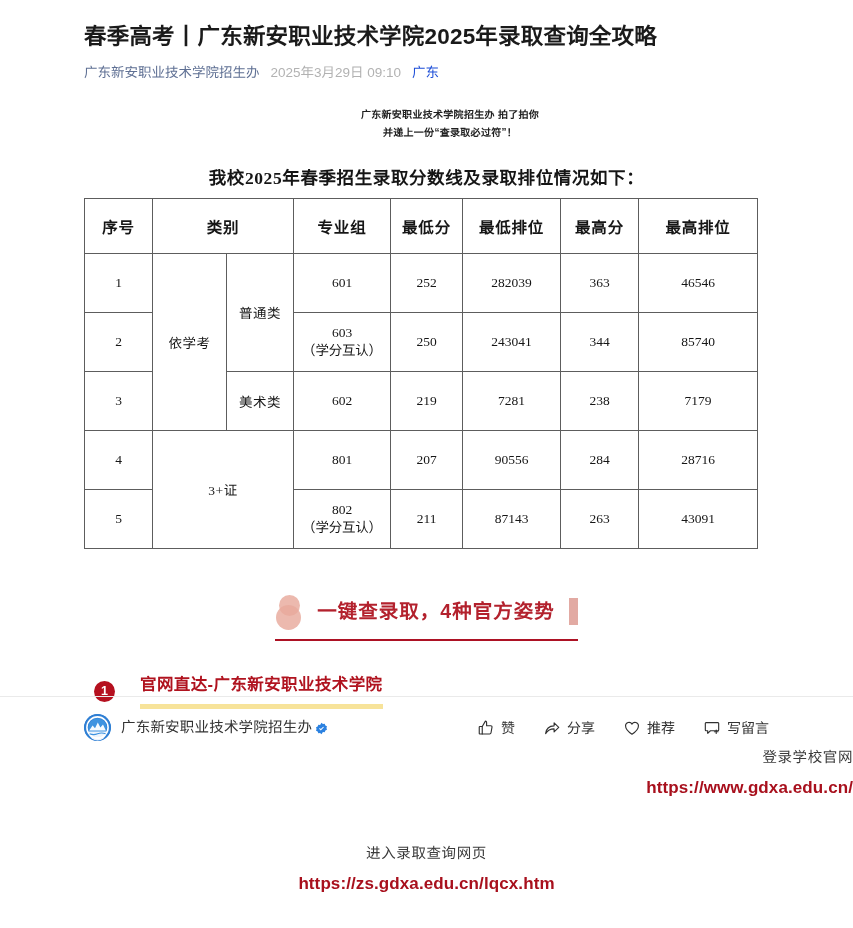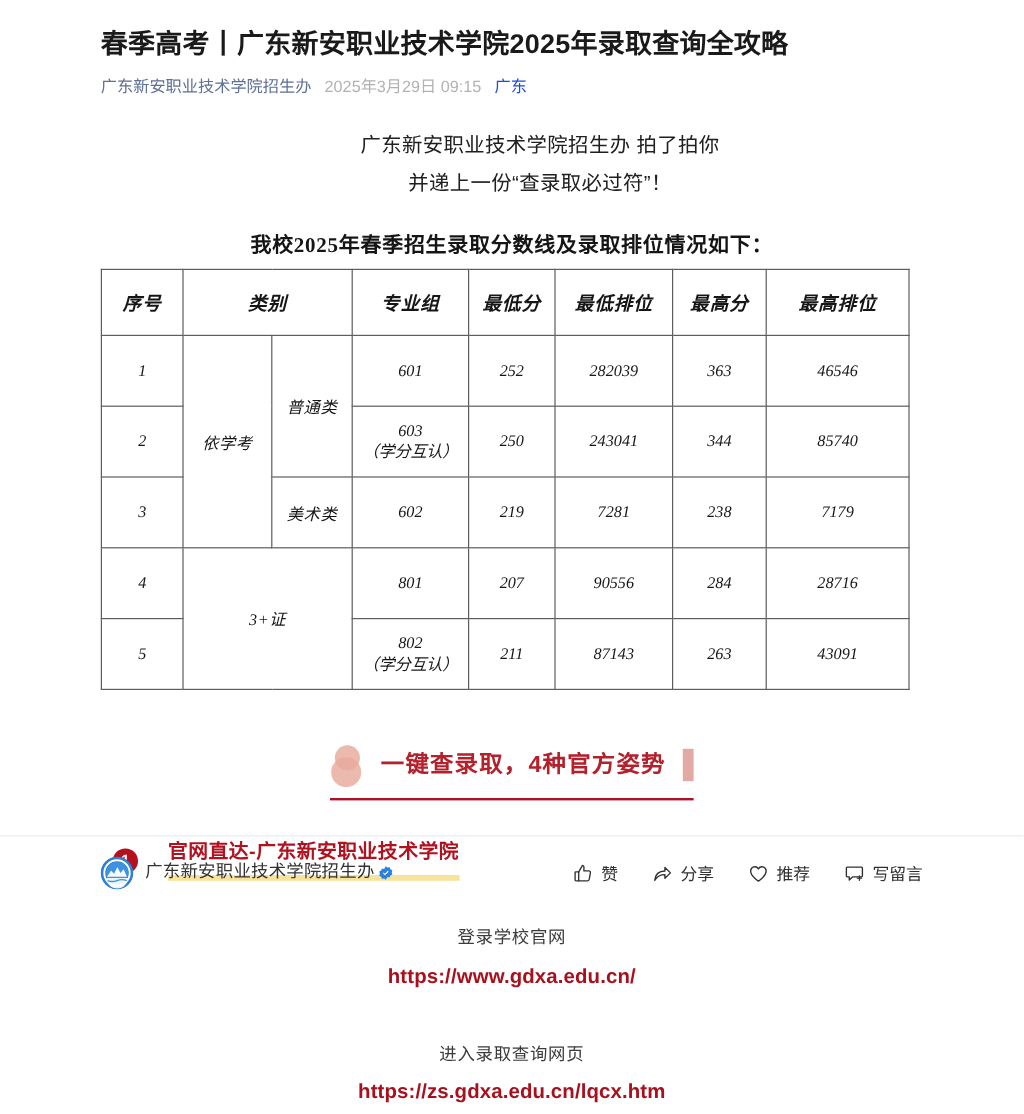--- a/index.html
+++ b/index.html
@@ -51,22 +51,22 @@
     color: #b2b2b2;
   }
   .meta-loc {
     color: #1d4ed8;
   }
 
   
   .lead {
     margin-top: 26px;
     text-align: center;
-    font-size: 17px;
-    font-weight: normal;
+    font-size: 10px;
+    font-weight: bold;
     color: #202020;
     line-height: 1.85;
     letter-spacing: 0.3px;
     padding-left: 47px;
   }
   .lead div { white-space: nowrap; }
 
   
   .table-wrap {
     margin: 21px 0 0 0;
@@ -88,21 +88,20 @@
     font-family: "Liberation Serif", "DejaVu Serif", serif;
   }
   table.score-table th,
   table.score-table td {
     border: 1px solid #5d5d5d;
     text-align: center;
     vertical-align: middle;
     color: #161616;
     background: #ffffff;
     padding: 0 2px;
-    font-style: italic;
   }
   table.score-table th {
     height: 54px;
     font-size: 15.5px;
     font-weight: bold;
     letter-spacing: 0.8px;
   }
   table.score-table td {
     height: 58px;
     font-size: 13.5px;
@@ -206,21 +205,21 @@
     line-height: 1.25;
     background: linear-gradient(to top, #f7e39a 0px, #f7e39a 5px, rgba(0,0,0,0) 5px);
     padding-bottom: 14px;
     white-space: nowrap;
   }
 
   
   .link-block {
     text-align: center;
   }
-  .link-block.first { margin-top: 36px; }
+  .link-block.first { margin-top: 36px; text-align: right; }
   .link-block.second { margin-top: 40px; }
   .link-label {
     font-size: 14.5px;
     color: #3b3b3b;
     letter-spacing: 0.6px;
     line-height: 1.7;
   }
   .link-url {
     margin-top: 6px;
     font-size: 17px;
@@ -289,21 +288,21 @@
 </style>
 </head>
 <body>
 
 <div class="page">
 
   <div class="article-header">
     <h1 class="article-title">春季高考丨广东新安职业技术学院2025年录取查询全攻略</h1>
     <div class="meta-row">
       <span class="meta-author">广东新安职业技术学院招生办</span>
-      <span class="meta-date">2025年3月29日 09:15</span>
+      <span class="meta-date">2025年3月29日 09:10</span>
       <span class="meta-loc">广东</span>
     </div>
   </div>
 
   <div class="lead">
     <div>广东新安职业技术学院招生办 拍了拍你</div>
     <div>并递上一份“查录取必过符”！</div>
   </div>
 
   <div class="table-wrap">

